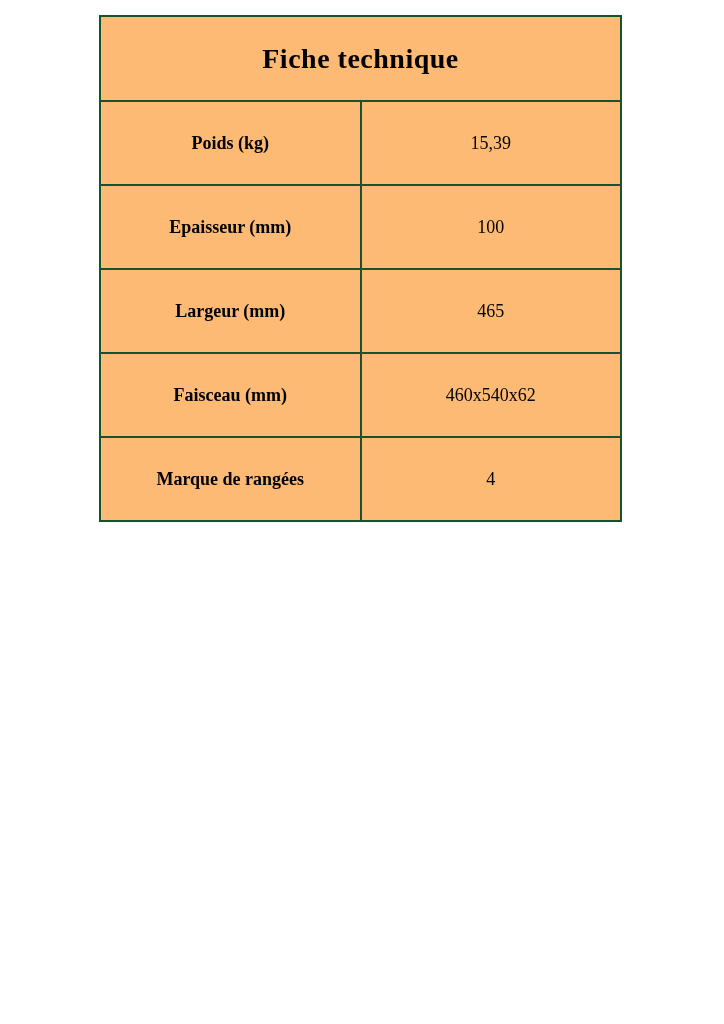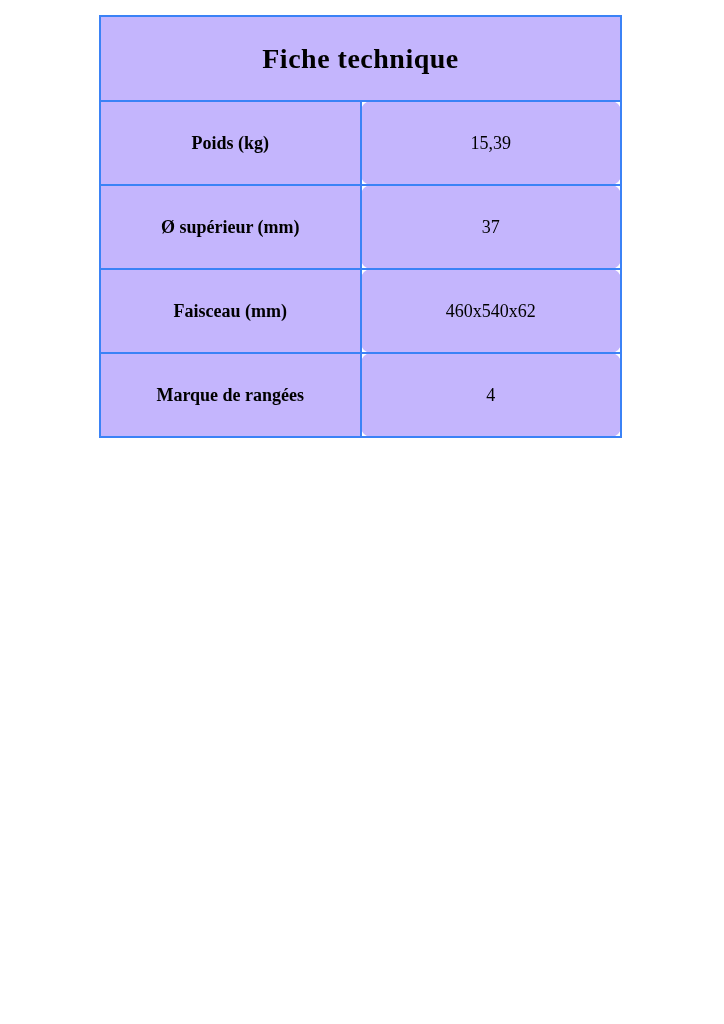--- a/index.html
+++ b/index.html
@@ -24,24 +24,24 @@
     left: 99px;
     top: 15px;
     width: 523px;
     border-collapse: collapse;
     table-layout: fixed;
     background: #ffffff;
   }
 
   table.spec-table th,
   table.spec-table td {
-    border: 2px solid #3b82f6;
+    border: 2px solid #14532d;
     text-align: center;
     vertical-align: middle;
-    background: #c4b5fd;
+    background: #fdba74;
   }
 
   .title-cell {
     height: 85px;
     font-size: 28px;
     font-weight: bold;
     letter-spacing: 0.5px;
   }
 
   td.label-cell {
@@ -49,41 +49,44 @@
     height: 84px;
     font-size: 18px;
     font-weight: bold;
   }
 
   td.value-cell {
     width: 176px;
     height: 84px;
     font-size: 18px;
     font-weight: normal;
-    border-radius: 10px;
   }
 </style>
 </head>
 <body>
 
 <div class="page">
   <table class="spec-table">
     <thead>
       <tr>
         <th class="title-cell" colspan="2">Fiche technique</th>
       </tr>
     </thead>
     <tbody>
       <tr>
         <td class="label-cell">Poids (kg)</td>
         <td class="value-cell">15,39</td>
       </tr>
       <tr>
-        <td class="label-cell">Ø supérieur (mm)</td>
-        <td class="value-cell">37</td>
+        <td class="label-cell">Epaisseur (mm)</td>
+        <td class="value-cell">100</td>
+      </tr>
+      <tr>
+        <td class="label-cell">Largeur (mm)</td>
+        <td class="value-cell">465</td>
       </tr>
       <tr>
         <td class="label-cell">Faisceau (mm)</td>
         <td class="value-cell">460x540x62</td>
       </tr>
       <tr>
         <td class="label-cell">Marque de rangées</td>
         <td class="value-cell">4</td>
       </tr>
     </tbody>

